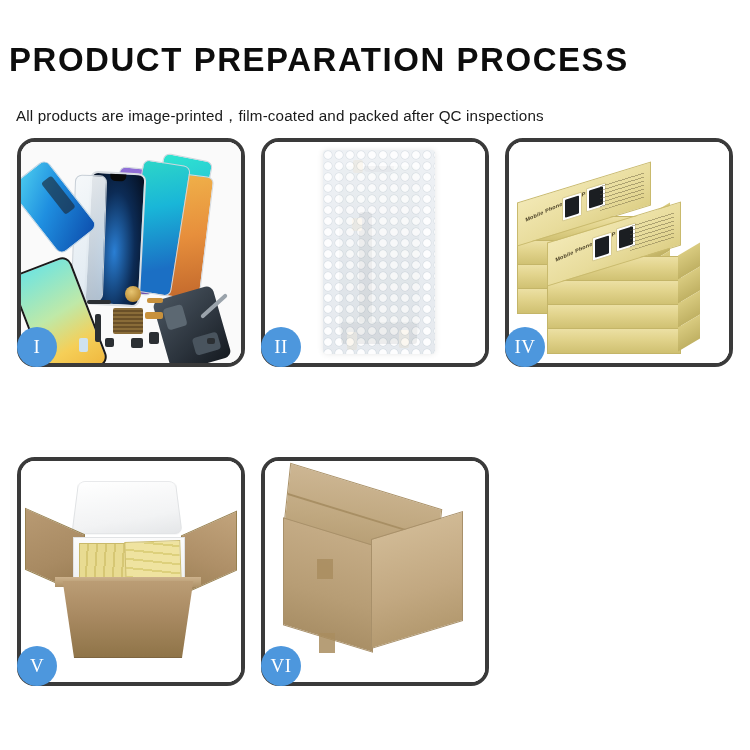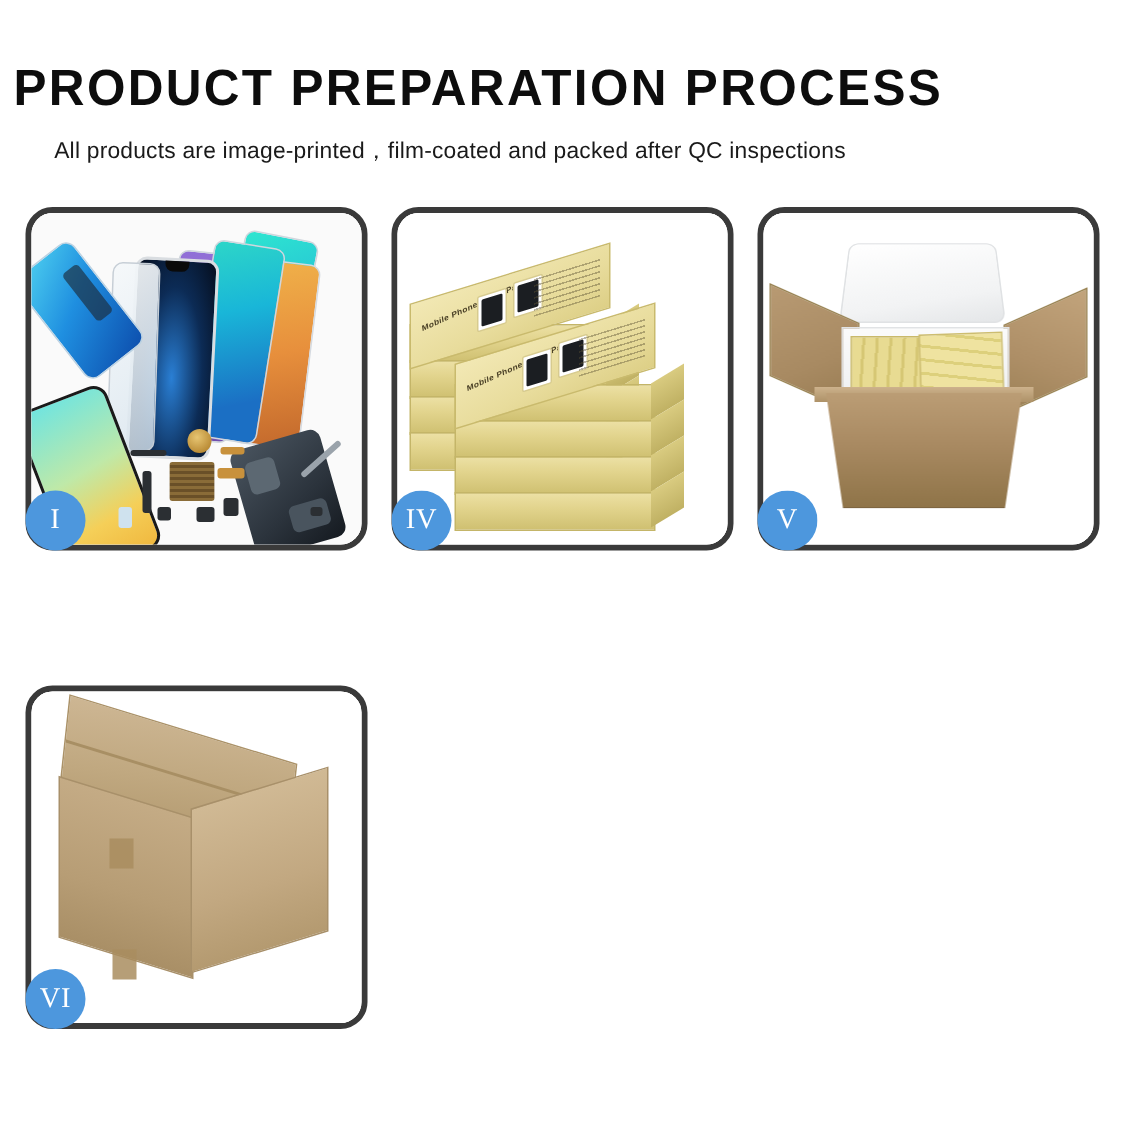--- a/index.html
+++ b/index.html
@@ -5,30 +5,30 @@
   html, body {
     margin: 0; padding: 0;
     width: 750px; height: 750px;
     background: #ffffff;
     font-family: "Liberation Sans", sans-serif;
     overflow: hidden;
   }
   .page { position: relative; width: 750px; height: 750px; background: #fff; }
 
   
-  .header { position: absolute; left: 0; top: 0; width: 600px; text-align: center; }
+  .header { position: absolute; left: 0; top: 0; width: 600px; text-align: left; }
   .title {
     margin: 0; padding-top: 42px;
     font-size: 34px; font-weight: 700; color: #0d0d0d;
     letter-spacing: 1.6px; line-height: 1.05;
     transform: scaleX(0.97); transform-origin: 50% 50%;
     white-space: nowrap;
   }
   .subtitle {
-    margin: 0; padding-top: 12px;
+    margin: 16px; padding-top: 12px;
     font-size: 15.2px; font-weight: 400; color: #1a1a1a;
     letter-spacing: 0.15px; white-space: nowrap;
   }
 
   
   .grid {
     position: absolute; left: 17px; top: 138px;
     width: 716px; height: 548px;
     display: grid;
     grid-template-columns: repeat(3, 228px);
@@ -304,20 +304,37 @@
           <div class="chip" style="left:58px;top:196px;width:9px;height:14px;background:#cfe2ee"></div>
           <div class="tweez" style="left:176px;top:162px"></div>
           <div class="chip dark" style="left:186px;top:196px;width:8px;height:6px"></div>
         </div>
       </div>
       <div class="badge">
         <span>I</span>
       </div>
     </div>
 
+    <div class="panel p2">
+      <div class="clip">
+        <div class="bg"></div>
+        <div class="bubblepack">
+          <div class="screen-in"></div>
+          <div class="flexcable"></div>
+          <div class="tapebit" style="left:30px;top:10px"></div>
+          <div class="tapebit" style="left:29px;top:68px"></div>
+          <div class="connbottom"></div>
+          <div class="tapebit" style="left:24px;top:182px;height:18px"></div>
+          <div class="tapebit" style="left:76px;top:180px;height:18px"></div>
+        </div>
+      </div>
+      <div class="badge">
+        <span>II</span>
+      </div>
+    </div>
 
 
     <div class="panel p4">
       <div class="clip">
         <div class="bg"></div>
         <div class="stackwrap">
 
           <div class="sbox" style="left:2px;top:52px">
               <span class="side"></span>
             </div>

